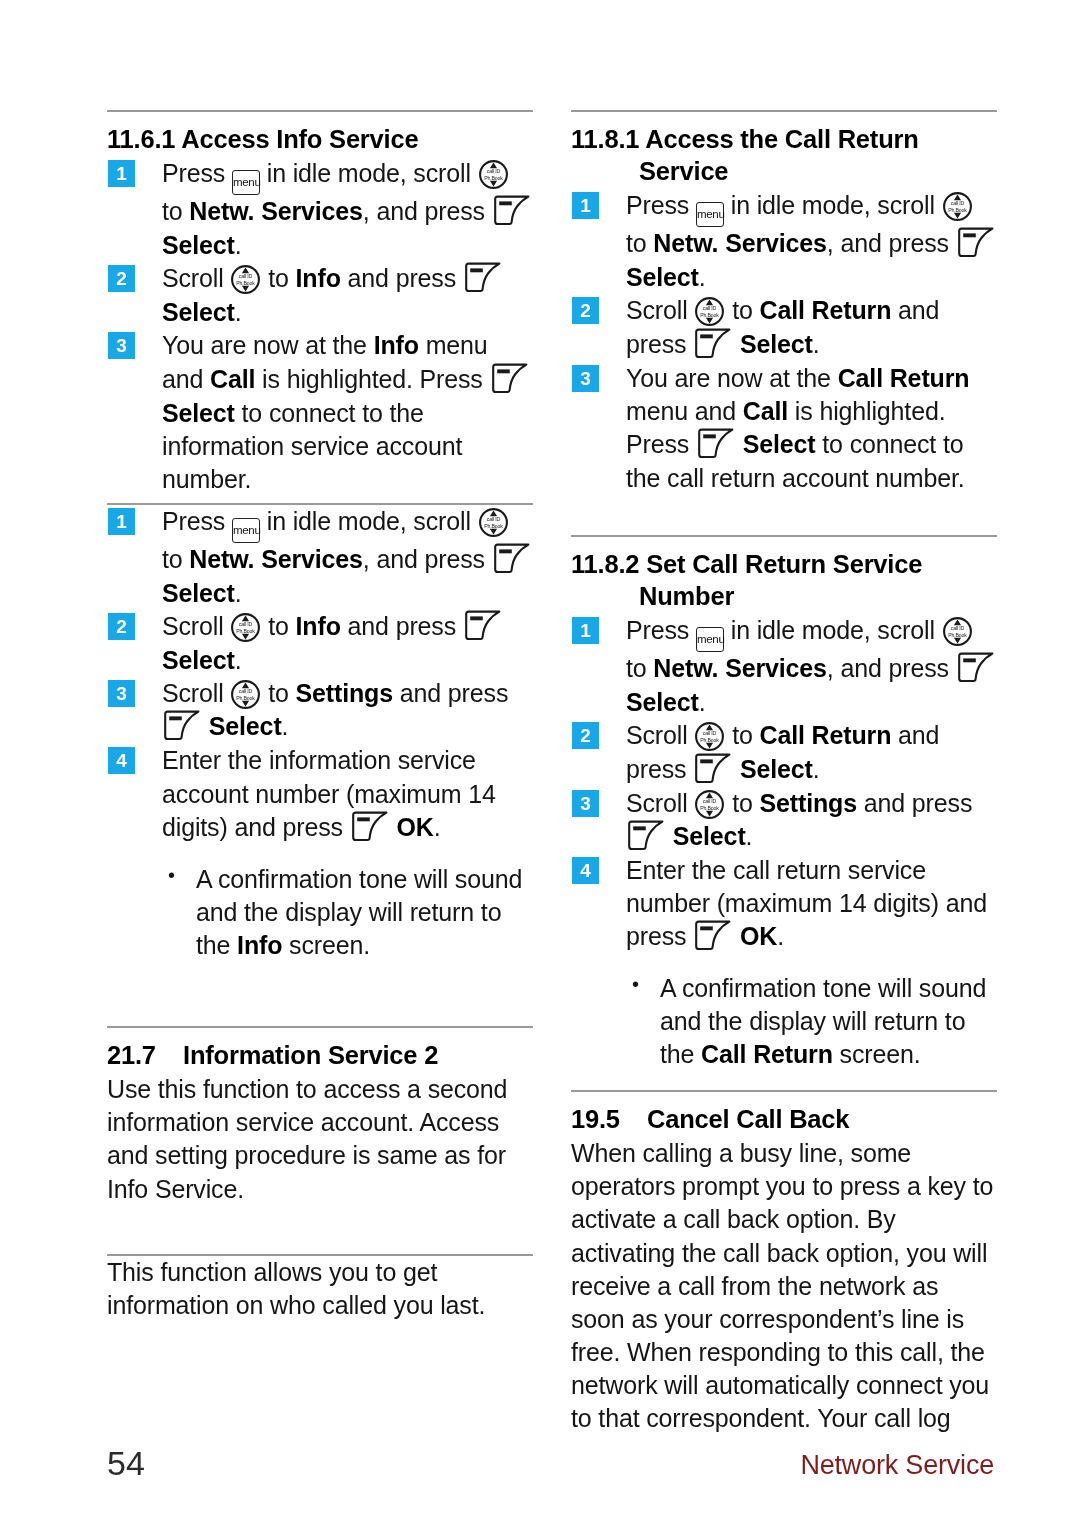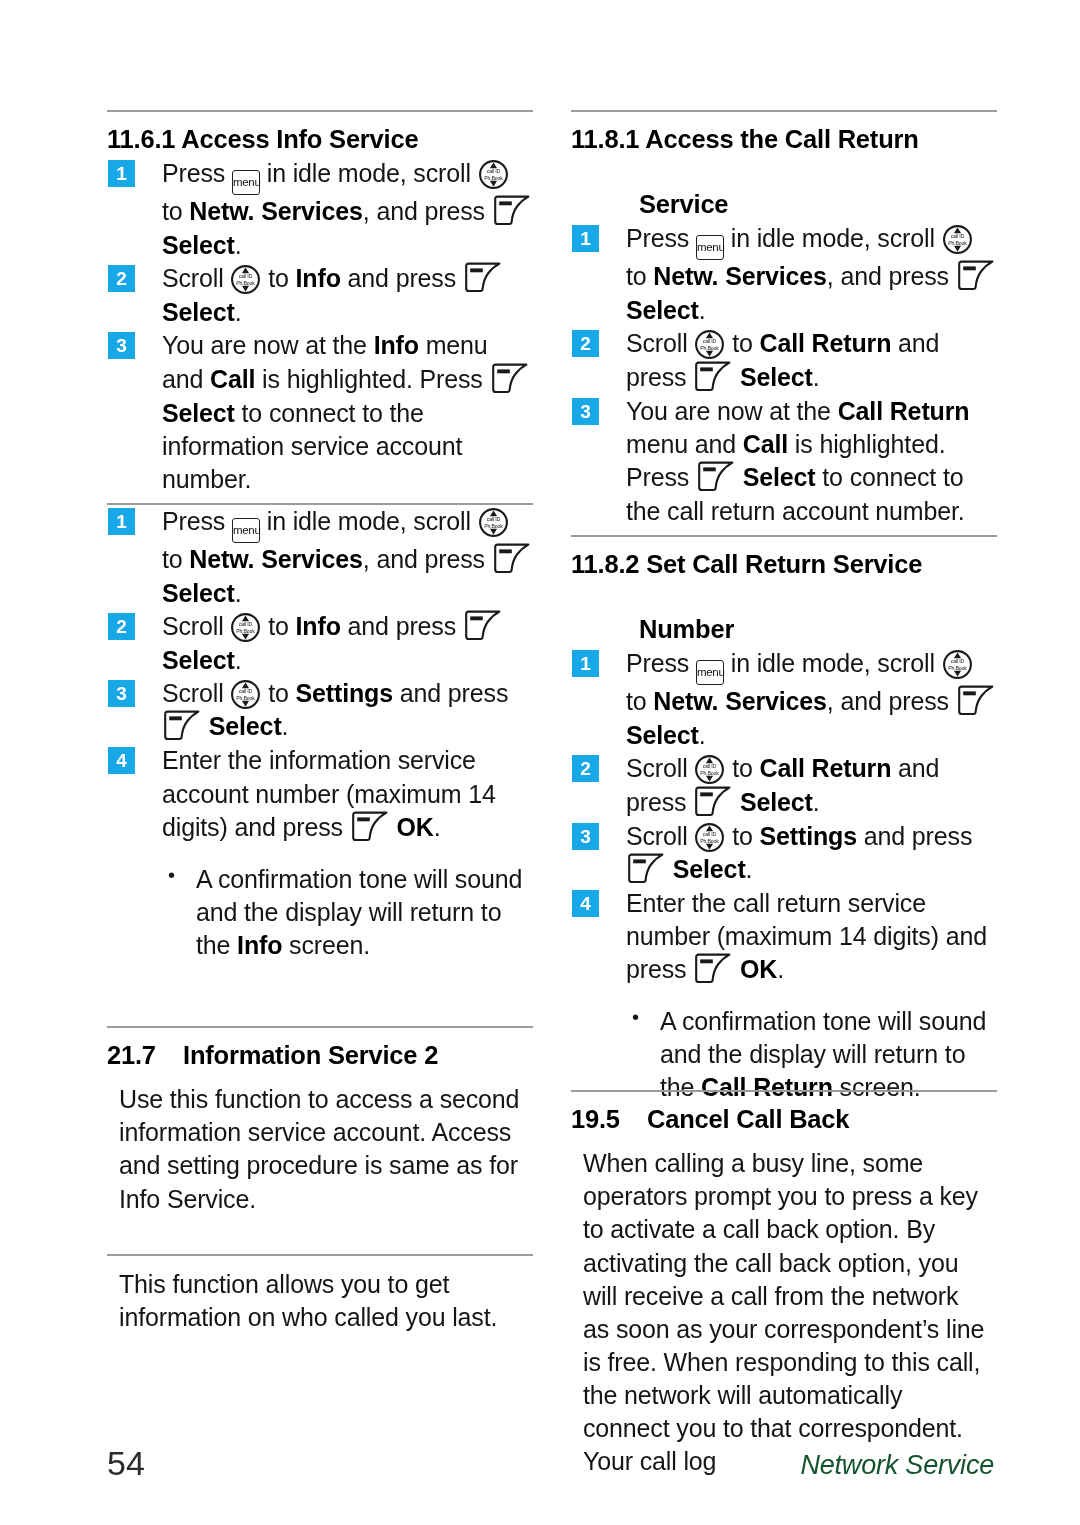--- a/index.html
+++ b/index.html
@@ -44,28 +44,27 @@
     line-height: 1.26;
     color: #000;
   }
   h2.sec-head .num-w {
     display: inline-block;
     min-width: 76px;
   }
   h2.sec-head.sub .hang {
     display: block;
     padding-left: 68px;
-    margin-top: 33px;
   }
 
   
   p.body {
     font-size: 25px;
     line-height: 1.325;
-    margin: 12px;
+    margin: 0;
     letter-spacing: -0.15px;
     color: #151515;
   }
 
   
   .steps { margin: 0; padding: 0; list-style: none; }
   .step {
     position: relative;
     padding-left: 55px;
     font-size: 25px;
@@ -335,15 +334,15 @@
 
   <div class="sect" style="left:559px; top:1090px;">
     <div class="rule" style="border-top-color: rgb(154, 154, 154);"></div>
     <h2 class="sec-head">
       <span class="num-w">19.5</span><span>Cancel Call Back</span>
     </h2>
     <p class="body">When calling a busy line, some operators prompt you to press a key to activate a call back option. By activating the call back option, you will receive a call from the network as soon as your correspondent’s line is free. When responding to this call, the network will automatically connect you to that correspondent. Your call log</p>
   </div>
 
   <div class="footer-page">54</div>
-  <div class="footer-chapter" style="color: #14532d; font-style: italic;">Network Service</div>
+  <div class="footer-chapter" style="color: #7f1d1d;">Network Service</div>
 
 </div>
 
 </body></html>

